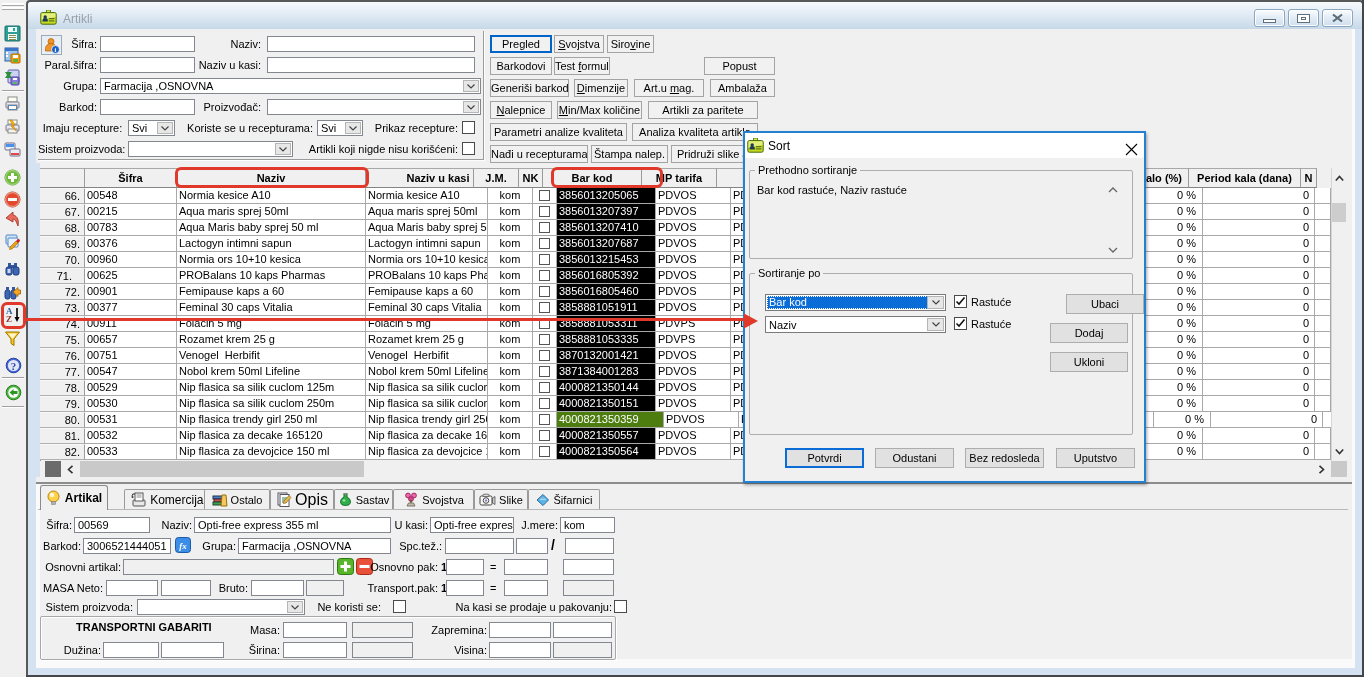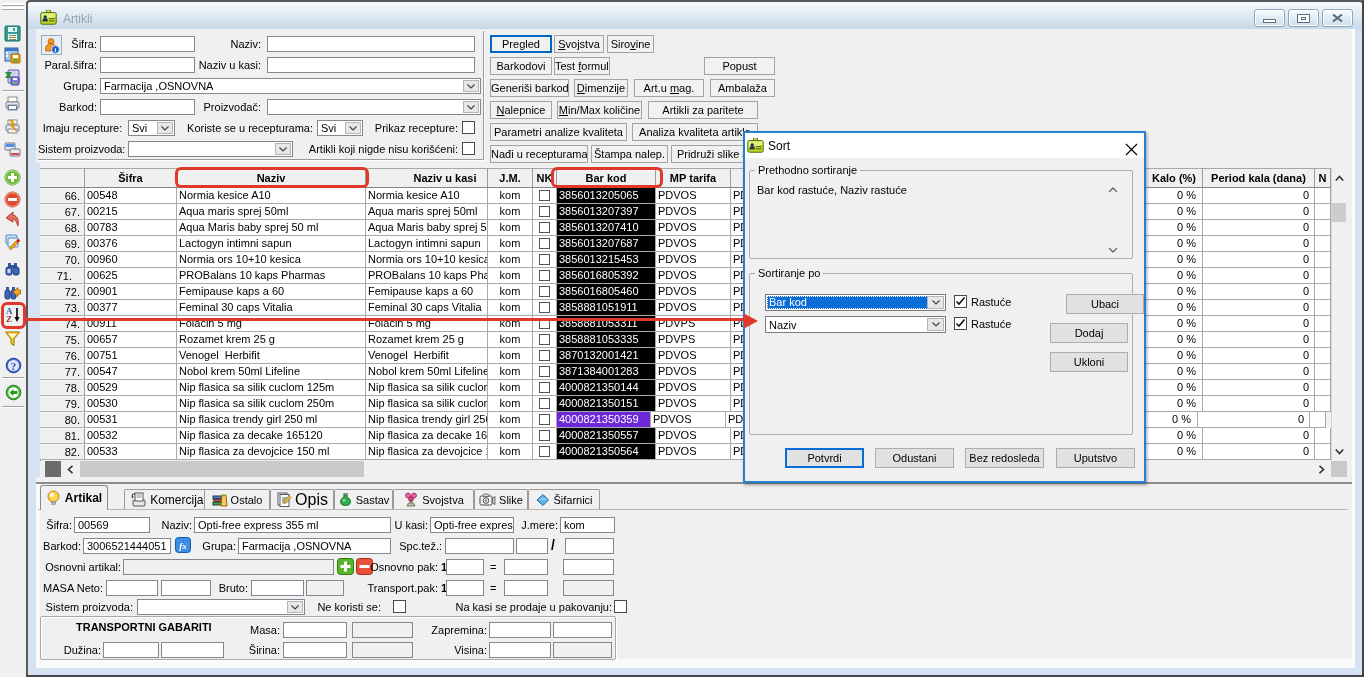--- a/index.html
+++ b/index.html
@@ -277,21 +277,21 @@
 <div class="btn" style="left:632px;top:123px;width:126px;height:18px;">Analiza kvaliteta artikla</div>
 <div class="btn" style="left:490px;top:145px;width:98px;height:18px;">Nađi u recepturama</div>
 <div class="btn" style="left:591px;top:145px;width:77px;height:18px;">Štampa nalep.</div>
 <div class="btn" style="left:671px;top:145px;width:87px;height:18px;">Pridruži slike ar</div>
 <div class="a" style="left:36px;top:163px;width:4px;height:314px;background:#d5e2f2;"></div>
 <div class="a" style="left:40px;top:168px;width:1308px;height:309px;background:#f0f0f0;border-left:1px solid #9b9b9b;"></div>
 <div class="row" style="left:40px;top:168px;">
     <div class="hdrc" style="width:45px;"></div>
     <div class="hdrc" style="width:92px;">Šifra</div>
     <div class="hdrc" style="width:189px;">Naziv</div>
-    <div class="hdrc" style="width:122px;padding-left:37px;">Naziv u kasi</div>
+    <div class="hdrc" style="width:108px;padding-left:37px;">Naziv u kasi</div>
     <div class="hdrc" style="width:45px;">J.M.</div>
     <div class="hdrc" style="width:24px;">NK</div>
     <div class="hdrc" style="width:99px;">Bar kod</div>
     <div class="hdrc" style="width:75px;">MP tarifa</div>
     <div class="hdrc" style="width:415px;"></div>
     <div class="hdrc" style="width:57px;">Kalo (%)</div>
     <div class="hdrc" style="width:112px;">Period kala (dana)</div>
     <div class="hdrc" style="width:16px;">N</div>
   </div>
 <div class="row" style="left:40px;top:188px;">
@@ -520,21 +520,21 @@
   </div>
 <div class="row" style="left:40px;top:412px;">
     <div class="cell rn" style="width:45px;padding-right:4px;">80.</div>
     <div class="cell" style="width:92px;">00531</div>
     <div class="cell" style="width:189px;">Nip flasica trendy girl 250 ml</div>
     <div class="cell" style="width:122px;">Nip flasica trendy girl 250</div>
     <div class="cell" style="width:45px;text-align:center;">kom</div>
     <div class="cell" style="width:24px;">
       <div style="width:11px;height:11px;background:#fff;border:1px solid #555;margin:2px auto 0;"></div>
     </div>
-    <div class="cell" style="width:94px;background:#6d28d9;color:#fff;">4000821350359</div>
+    <div class="cell" style="width:107px;background:#4d7c0f;color:#fff;">4000821350359</div>
     <div class="cell" style="width:75px;">PDVOS</div>
     <div class="cell" style="width:415px;">PDV</div>
     <div class="cell" style="width:57px;text-align:right;padding-right:6px;">0 %</div>
     <div class="cell" style="width:112px;text-align:right;padding-right:5px;">0</div>
     <div class="cell" style="width:16px;"></div>
   </div>
 <div class="row" style="left:40px;top:428px;">
     <div class="cell rn" style="width:45px;padding-right:4px;">81.</div>
     <div class="cell" style="width:92px;">00532</div>
     <div class="cell" style="width:189px;">Nip flasica za decake 165120</div>

